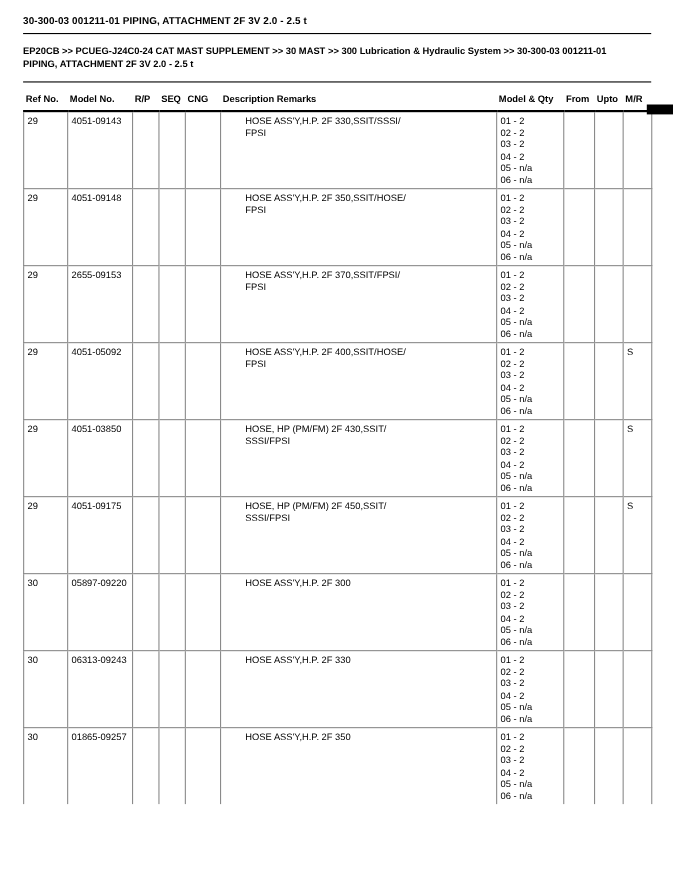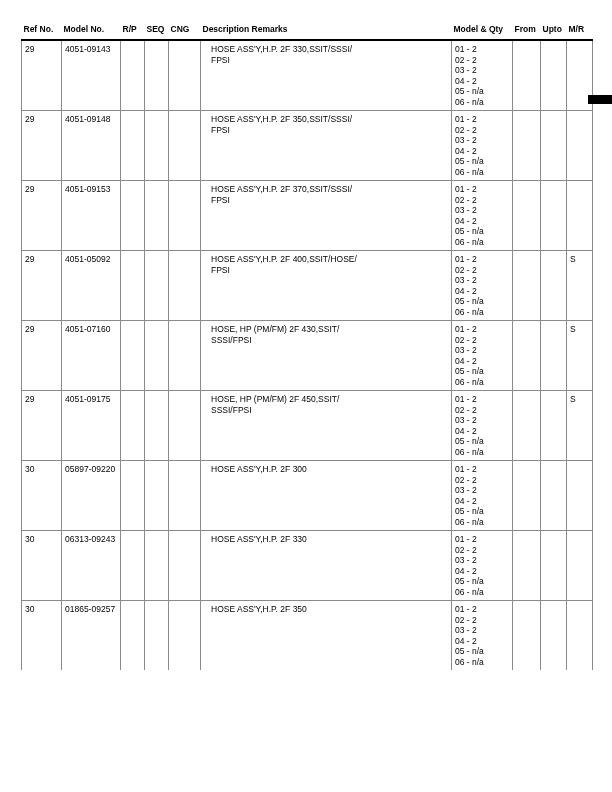--- a/index.html
+++ b/index.html
@@ -77,39 +77,42 @@
     white-space: pre-line;
     word-wrap: break-word;
   }
   table.parts tbody td:last-child {
     border-right: 1px solid #8a8a8a;
   }
   table.parts tbody tr:last-child td {
     border-bottom: none;
   }
   table.parts tbody td.desc {
-    padding-left: 10px;
+    padding-left: 22px;
     border-radius: 14px;
   }
   .corner-mark {
     position: absolute;
     top: 95px;
     left: 588px;
     width: 24px;
     height: 9px;
     background: #000;
   }
 </style>
 </head>
 <body>
 
 <div class="page">
   <div class="content">
 
-
+    <div class="doc-title">30-300-03 001211-01 PIPING, ATTACHMENT 2F 3V 2.0 - 2.5 t</div>
+
+    <div class="breadcrumb">EP20CB &gt;&gt; PCUEG-J24C0-24 CAT MAST SUPPLEMENT &gt;&gt; 30 MAST &gt;&gt; 300 Lubrication &amp; Hydraulic System &gt;&gt; 30-300-03 001211-01
+PIPING, ATTACHMENT 2F 3V 2.0 - 2.5 t</div>
 
     <table class="parts">
       <colgroup>
         <col class="c-ref">
           <col class="c-part">
           <col class="c-rp">
           <col class="c-seq">
           <col class="c-cng">
         <col class="c-desc">
           <col class="c-qty">
@@ -149,39 +152,39 @@
           <td></td>
           <td></td>
           <td></td>
         </tr>
         <tr>
           <td>29</td>
           <td>4051-09148</td>
           <td></td>
           <td></td>
           <td></td>
-          <td class="desc">HOSE ASS'Y,H.P. 2F 350,SSIT/SSSI/
+          <td class="desc">HOSE ASS'Y,H.P. 2F 350,SSIT/HOSE/
 FPSI</td>
           <td>01 - 2
 02 - 2
 03 - 2
 04 - 2
 05 - n/a
 06 - n/a</td>
           <td></td>
           <td></td>
           <td></td>
         </tr>
         <tr>
           <td>29</td>
-          <td>4051-09153</td>
-          <td></td>
-          <td></td>
-          <td></td>
-          <td class="desc">HOSE ASS'Y,H.P. 2F 370,SSIT/SSSI/
+          <td>2655-09153</td>
+          <td></td>
+          <td></td>
+          <td></td>
+          <td class="desc">HOSE ASS'Y,H.P. 2F 370,SSIT/FPSI/
 FPSI</td>
           <td>01 - 2
 02 - 2
 03 - 2
 04 - 2
 05 - n/a
 06 - n/a</td>
           <td></td>
           <td></td>
           <td></td>
@@ -199,21 +202,21 @@
 03 - 2
 04 - 2
 05 - n/a
 06 - n/a</td>
           <td></td>
           <td></td>
           <td>S</td>
         </tr>
         <tr>
           <td>29</td>
-          <td>4051-07160</td>
+          <td>4051-03850</td>
           <td></td>
           <td></td>
           <td></td>
           <td class="desc">HOSE, HP (PM/FM) 2F 430,SSIT/
 SSSI/FPSI</td>
           <td>01 - 2
 02 - 2
 03 - 2
 04 - 2
 05 - n/a

